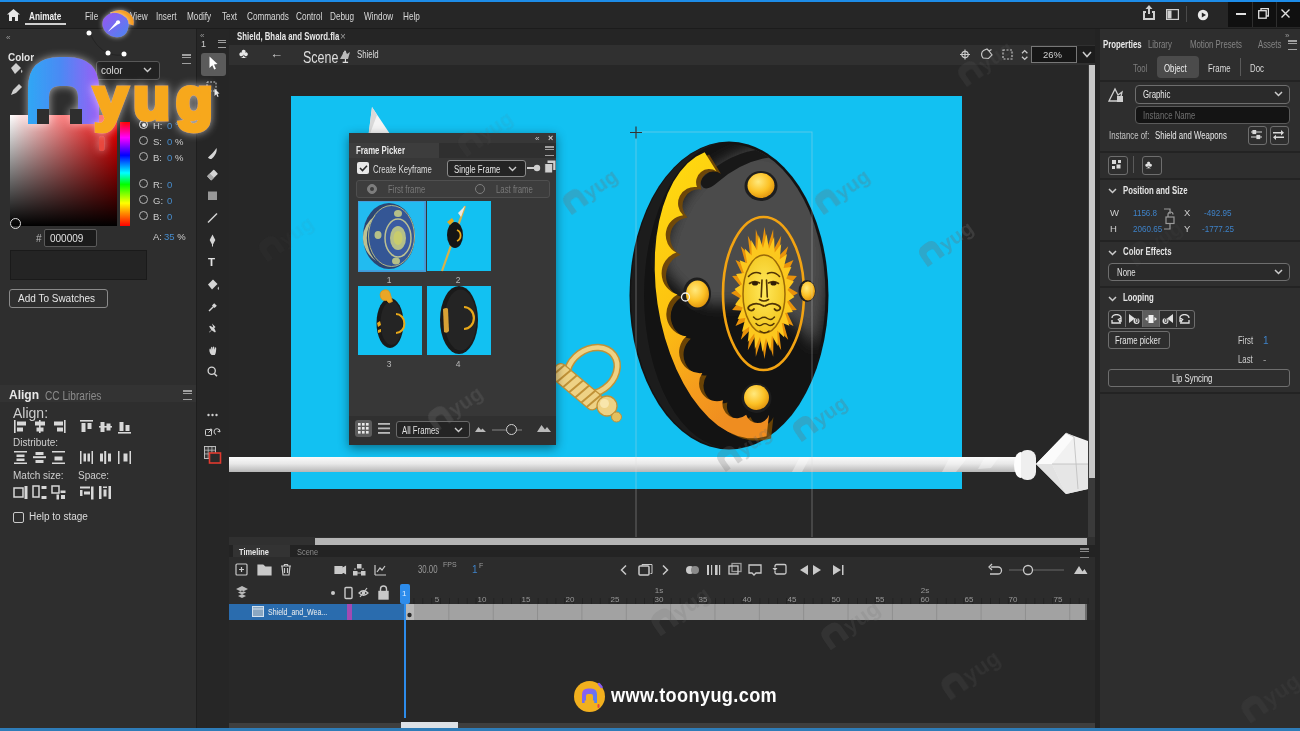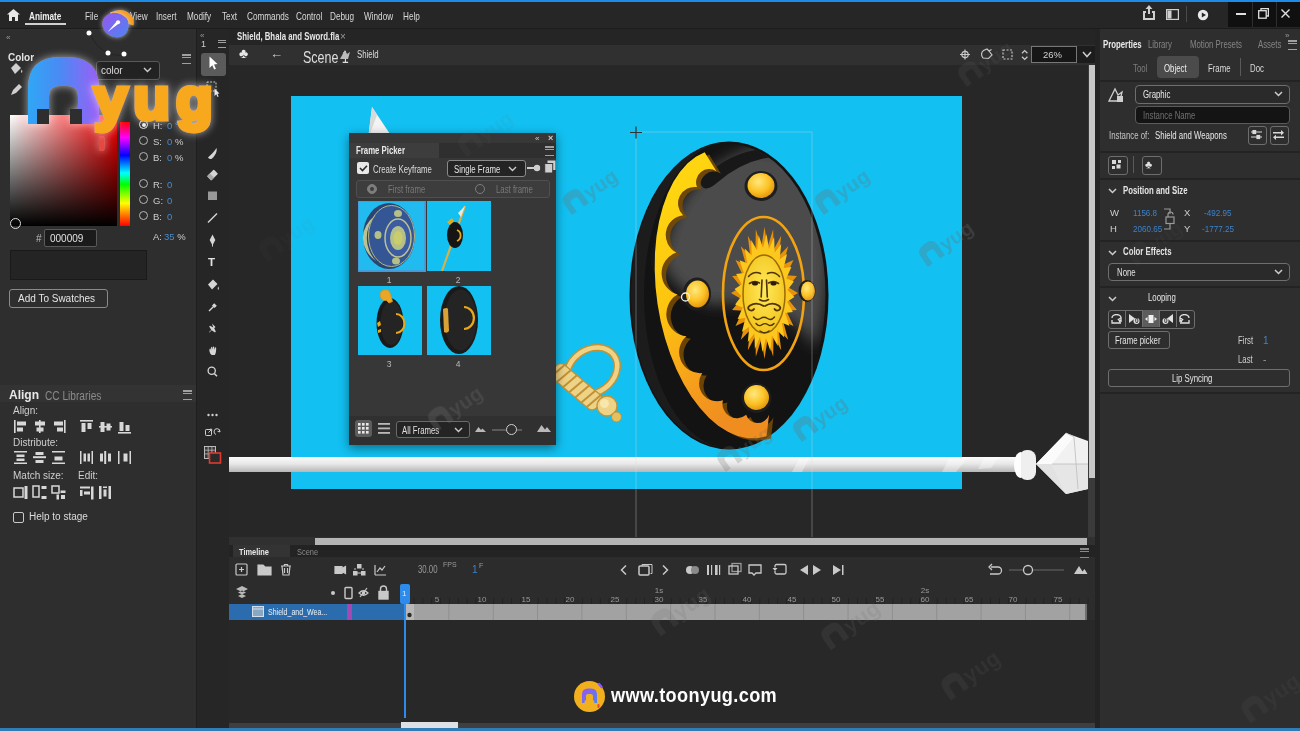--- a/index.html
+++ b/index.html
@@ -124,21 +124,21 @@
 <div class="abs" style="left:9px;top:289px;width:97px;height:17px;border:1px solid #8a8a8a;border-radius:3px;"></div>
 <div class="abs txt" style="left:18px;top:293px;font-size:10px;color:#e5e5e5;">Add To Swatches</div>
 
 <div class="abs" style="left:0;top:385px;width:196px;height:346px;background:#2e2e2e;"></div>
 <div class="abs" style="left:0;top:385px;width:196px;height:17px;background:#333333;"></div>
 <div class="abs txt" style="left:9px;top:388px;font-size:12px;font-weight:bold;color:#e8e8e8;">Align</div>
 <div class="abs txt" style="left:45px;top:388px;font-size:13px;color:#8b8b8b;"><span class="t">CC Libraries</span></div>
 <div class="abs" style="left:183px;top:390px;width:9px;height:7px;border-top:2px solid #a0a0a0;border-bottom:1px solid #a0a0a0;">
     <div style="margin-top:1px;height:1px;background:#a0a0a0;"></div>
   </div>
-<div class="abs txt" style="left:13px;top:405px;font-size:10px;color:#cfcfcf;">Align:</div>
+<div class="abs txt" style="left:13px;top:405px;font-size:14px;color:#cfcfcf;">Align:</div>
 <svg id="alignicons" class="abs" style="left:0;top:385px;" width="196" height="346" viewBox="0 0 196 346">
 <g fill="#d8d8d8" transform="translate(0,-385)">
 
  <g transform="translate(14,420)">
         <rect x="0" y="0" width="1.6" height="13"></rect>
         <rect x="3" y="1.5" width="9" height="4"></rect>
         <rect x="3" y="7.5" width="6" height="4"></rect>
       </g>
  <g transform="translate(33,420)">
         <rect x="6" y="0" width="1.6" height="13"></rect>
@@ -225,21 +225,21 @@
  <g transform="translate(99,486)">
         <rect x="0" y="0" width="2.5" height="13"></rect>
         <rect x="4.5" y="3.5" width="3" height="7"></rect>
         <rect x="9.5" y="0" width="2.5" height="13"></rect>
         <rect x="4" y="0.5" width="4" height="1.5"></rect>
       </g>
 </g>
 </svg>
 <div class="abs txt" style="left:13px;top:437px;font-size:10px;color:#cfcfcf;">Distribute:</div>
 <div class="abs txt" style="left:13px;top:470px;font-size:10px;color:#cfcfcf;">Match size:</div>
-<div class="abs txt" style="left:78px;top:470px;font-size:10px;color:#cfcfcf;">Edit:</div>
+<div class="abs txt" style="left:78px;top:470px;font-size:10px;color:#cfcfcf;">Space:</div>
 <div class="abs" style="left:13px;top:512px;width:9px;height:9px;border:1.4px solid #c9c9c9;border-radius:2px;"></div>
 <div class="abs txt" style="left:29px;top:511px;font-size:10px;color:#dcdcdc;">Help to stage</div>
 
 <div class="abs" style="left:196px;top:29px;width:33px;height:702px;background:#262626;border-left:1px solid #1e1e1e;"></div>
 <div class="abs txt" style="left:200px;top:31px;font-size:8px;color:#9a9a9a;">«</div>
 <div class="abs txt" style="left:201px;top:39px;font-size:9px;color:#cfcfcf;">1</div>
 <div class="abs" style="left:218px;top:40px;width:8px;height:6px;border-top:1.5px solid #a0a0a0;border-bottom:1px solid #a0a0a0;">
     <div style="margin-top:1px;height:1px;background:#a0a0a0;"></div>
   </div>
 <div class="abs" style="left:201px;top:53px;width:25px;height:23px;background:#5b5b5b;border-radius:3px;"></div>
@@ -679,21 +679,21 @@
  <div class="abs" style="left:8px;top:234px;width:180px;height:16px;border:1px solid #6e6e6e;border-radius:4px;background:#2a2a2a;"></div>
  <div class="abs txt" style="left:17px;top:238px;color:#e0e0e0;"><span class="t">None</span></div>
  <svg class="abs" style="left:174px;top:240px;" width="9" height="6" viewBox="0 0 9 6">
       <path d="M1 1 L4.5 4.5 L8 1" fill="none" stroke="#ccc" stroke-width="1.5"></path>
     </svg>
  <div class="abs" style="left:0;top:257px;width:200px;height:1.5px;background:#232323;"></div>
 
  <svg class="abs" style="left:8px;top:267px;" width="9" height="6" viewBox="0 0 9 6">
       <path d="M1 1 L4.5 4.5 L8 1" fill="none" stroke="#ccc" stroke-width="1.5"></path>
     </svg>
- <div class="abs txt" style="left:23px;top:263px;font-weight:normal;color:#e5e5e5;margin-left:25px;"><span class="t">Looping</span></div>
+ <div class="abs txt" style="left:23px;top:263px;font-weight:bold;color:#e5e5e5;"><span class="t">Looping</span></div>
  <div class="abs" style="left:8px;top:281px;width:85px;height:17px;border:1px solid #6e6e6e;border-radius:3px;"></div>
  <div class="abs" style="left:42px;top:281px;width:17px;height:17px;background:#5d5d5d;"></div>
  <div class="abs" style="left:25px;top:281px;width:1px;height:17px;background:#6e6e6e;"></div>
  <div class="abs" style="left:42px;top:281px;width:1px;height:17px;background:#6e6e6e;"></div>
  <div class="abs" style="left:59px;top:281px;width:1px;height:17px;background:#6e6e6e;"></div>
  <div class="abs" style="left:76px;top:281px;width:1px;height:17px;background:#6e6e6e;"></div>
  <svg class="abs" style="left:11px;top:285px;" width="11" height="10" viewBox="0 0 11 10">
       <path d="M1 4 a4.5 3.5 0 0 1 9 0 M10 4 l0 3 l-2.5 -1.5 Z M1 6 l0 3 l9 0" stroke="#e0e0e0" stroke-width="1.3" fill="none"></path>
       <path d="M10.5 6.2 L7.2 6.2 L8.8 9 Z" fill="#e0e0e0"></path>
     </svg>

